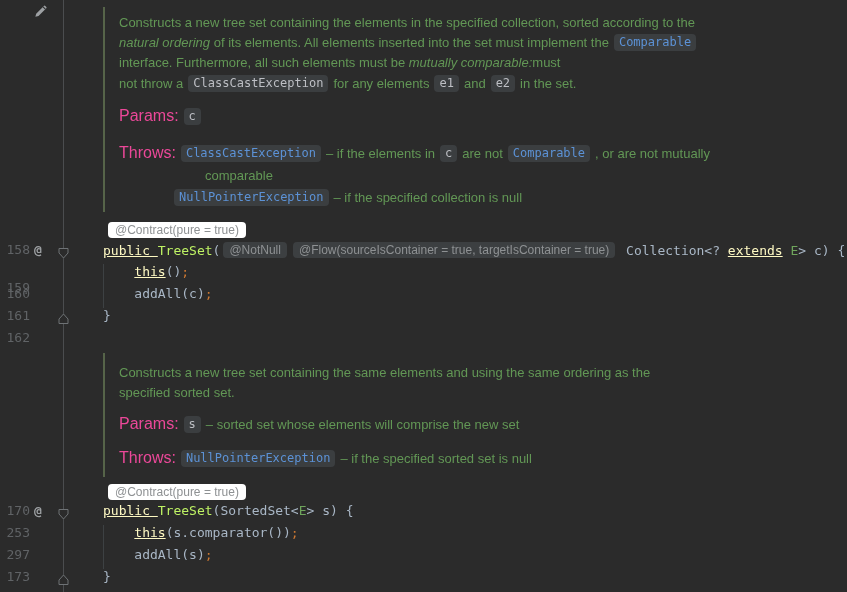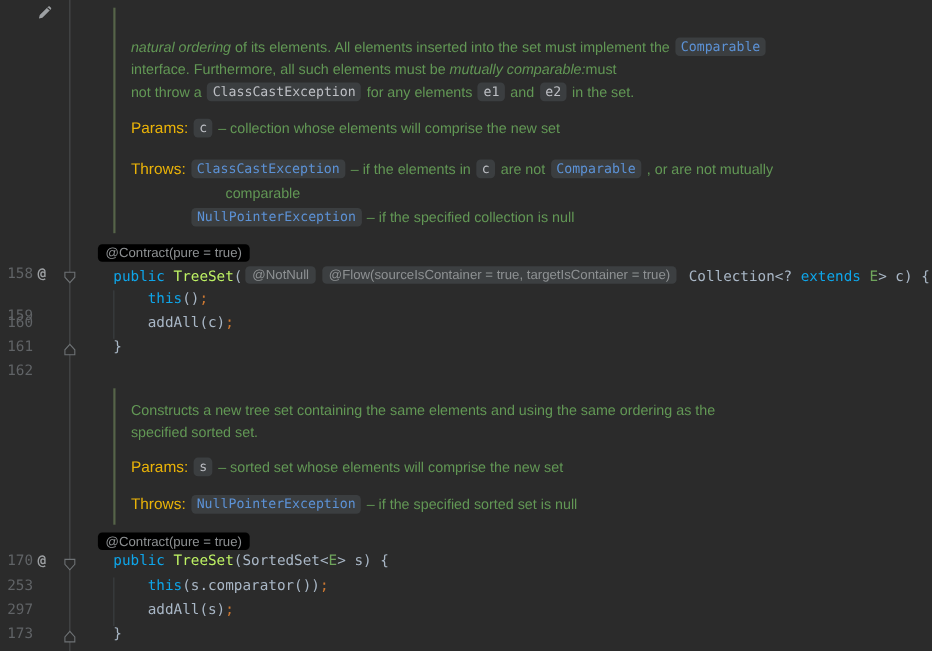--- a/index.html
+++ b/index.html
@@ -12,35 +12,35 @@
   .gutter-at{position:absolute;left:34px;width:16px;height:22px;line-height:21px;
       color:#9da0a3;font:13px "DejaVu Sans Mono",monospace;font-weight:bold;}
   .fold{position:absolute;left:57px;width:13px;height:13px;}
   .indent-guide{position:absolute;left:103px;width:1px;background:#3d4143;}
 
   
   .docblock{position:absolute;left:103px;width:744px;border-left:2px solid #566449;}
   .dline{position:absolute;left:14px;height:20px;display:flex;align-items:center;
          white-space:pre;color:#629755;font-size:13px;}
   .dline .it{font-style:italic;}
-  .seclabel{color:#eab308;font-size:14px;}
+  .seclabel{color:#ec4899;font-size:16px;}
   .chip{display:inline-block;background:#3b3e40;border-radius:4px;padding:1px 5px;margin:0 5px;
         font:12px "DejaVu Sans Mono",monospace;color:#bdbfc4;line-height:15px;}
   .chip.link{color:#5c92d6;cursor:pointer;}
 
   
   .crow{position:absolute;left:103px;height:22px;line-height:22px;white-space:pre;
         font:13px "DejaVu Sans Mono",monospace;color:#a9b7c6;cursor:text;}
-  .kw{color:#0ea5e9;}
+  .kw{color:#fef9c3;text-decoration:underline;}
   .mname{color:#bef264;}
   .tparam{color:#6fa55c;}
   .semi{color:#cc7832;}
   .inlay{display:inline-block;background:#3c3f41;border-radius:4px;padding:0 6px;margin:0 3px;
          font:12px "Liberation Sans",sans-serif;color:#8e9193;line-height:16px;vertical-align:1px;}
-  .inlay-abs{position:absolute;left:89px;background:#000000;border-radius:4px;padding:1px 7px;
+  .inlay-abs{position:absolute;left:108px;background:#ffffff;border-radius:4px;padding:1px 7px;
          font:12px "Liberation Sans",sans-serif;color:#8e9193;line-height:14px;}
 </style>
 </head>
 <body>
 
 <div class="app">
 
   <div class="gutter-sep"></div>
 
   <div class="pencil">
@@ -78,41 +78,43 @@
       <path d="M2 1.5 H11 V6 L6.5 11 L2 6 Z" fill="#2b2b2b" stroke="#6e7275" stroke-width="1"></path>
       </svg>
   </div>
   <div class="fold" style="top:572px">
     <svg width="13" height="13" viewBox="0 0 13 13">
       <path d="M2 11.5 H11 V7 L6.5 2 L2 7 Z" fill="#2b2b2b" stroke="#6e7275" stroke-width="1"></path>
       </svg>
   </div>
 
   <div class="docblock" style="top:7px;height:205px">
+    <div class="dline" style="top:5px">
+      <span>Constructs a new tree set containing the elements in the specified collection, sorted according to the</span>
+    </div>
     <div class="dline" style="top:25px">
       <span class="it">natural ordering</span><span> of its elements. All elements inserted into the set must implement the</span>
       <span class="chip link">Comparable</span>
     </div>
     <div class="dline" style="top:45px">
       <span>interface. Furthermore, all such elements must be </span><span class="it">mutually comparable:</span>
       <span>must</span>
     </div>
     <div class="dline" style="top:66px">
       <span>not throw a</span>
       <span class="chip">ClassCastException</span>
       <span>for any elements</span>
       <span class="chip">e1</span>
       <span>and</span>
       <span class="chip">e2</span>
       <span>in the set.</span>
     </div>
     <div class="dline" style="top:99px">
       <span class="seclabel">Params:</span>
       <span class="chip">c</span>
-      <span>– collection whose elements will comprise the new set</span>
     </div>
     <div class="dline" style="top:136px">
       <span class="seclabel">Throws:</span>
       <span class="chip link">ClassCastException</span>
       <span>– if the elements in</span>
       <span class="chip">c</span>
       <span>are not</span>
       <span class="chip link">Comparable</span>
       <span>, or are not mutually</span>
     </div>

